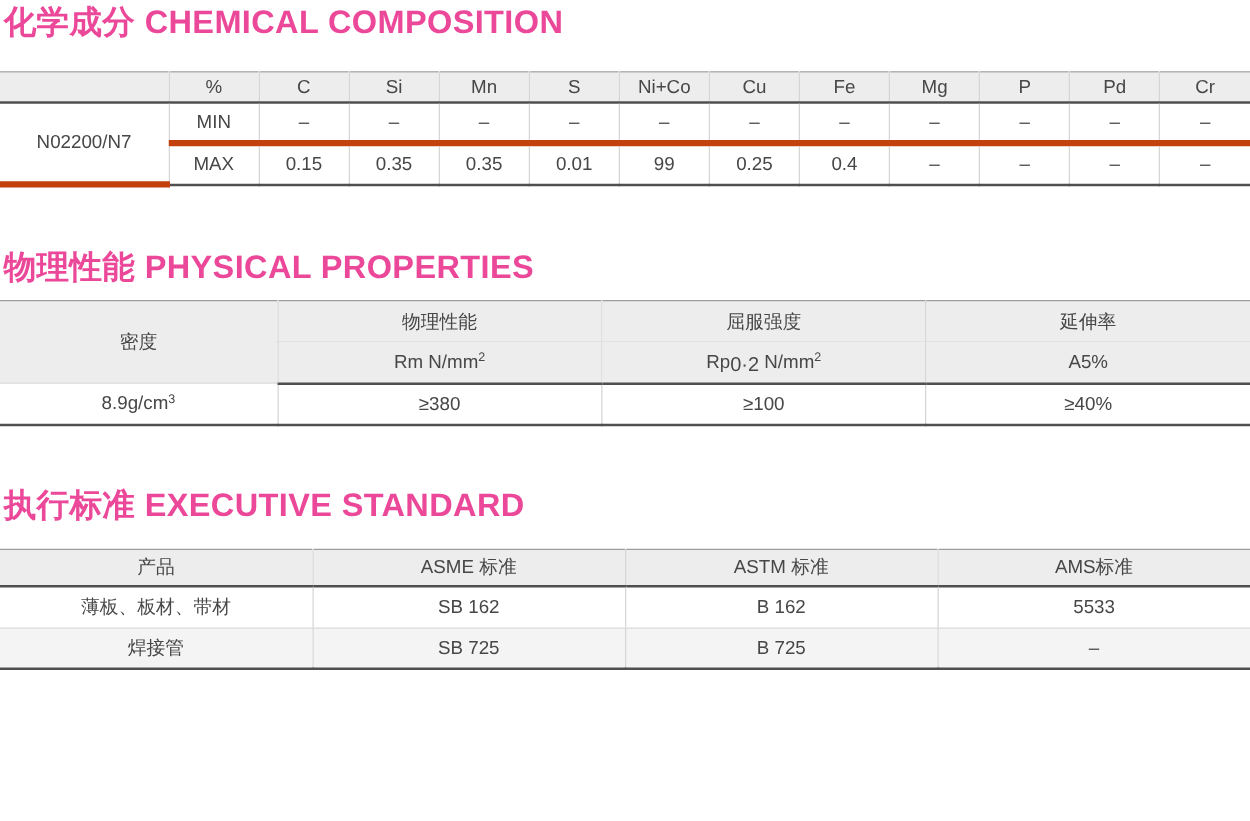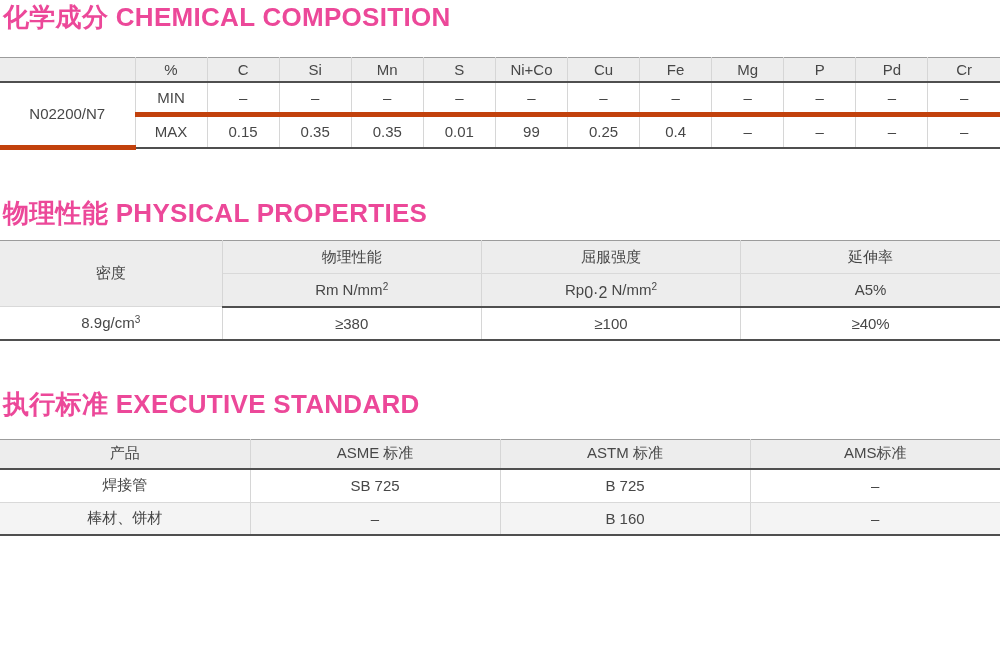--- a/index.html
+++ b/index.html
@@ -174,25 +174,25 @@
   <thead>
     <tr>
       <th>产品</th>
       <th>ASME 标准</th>
       <th>ASTM 标准</th>
       <th>AMS标准</th>
     </tr>
   </thead>
   <tbody>
     <tr>
+      <td>薄板、板材、带材</td>
+      <td>SB 162</td>
+      <td>B 162</td>
+      <td>5533</td>
+    </tr>
+    <tr>
       <td>焊接管</td>
       <td>SB 725</td>
       <td>B 725</td>
-      <td>–</td>
-    </tr>
-    <tr>
-      <td>棒材、饼材</td>
-      <td>–</td>
-      <td>B 160</td>
       <td>–</td>
     </tr>
   </tbody>
 </table>
 
 </body></html>

